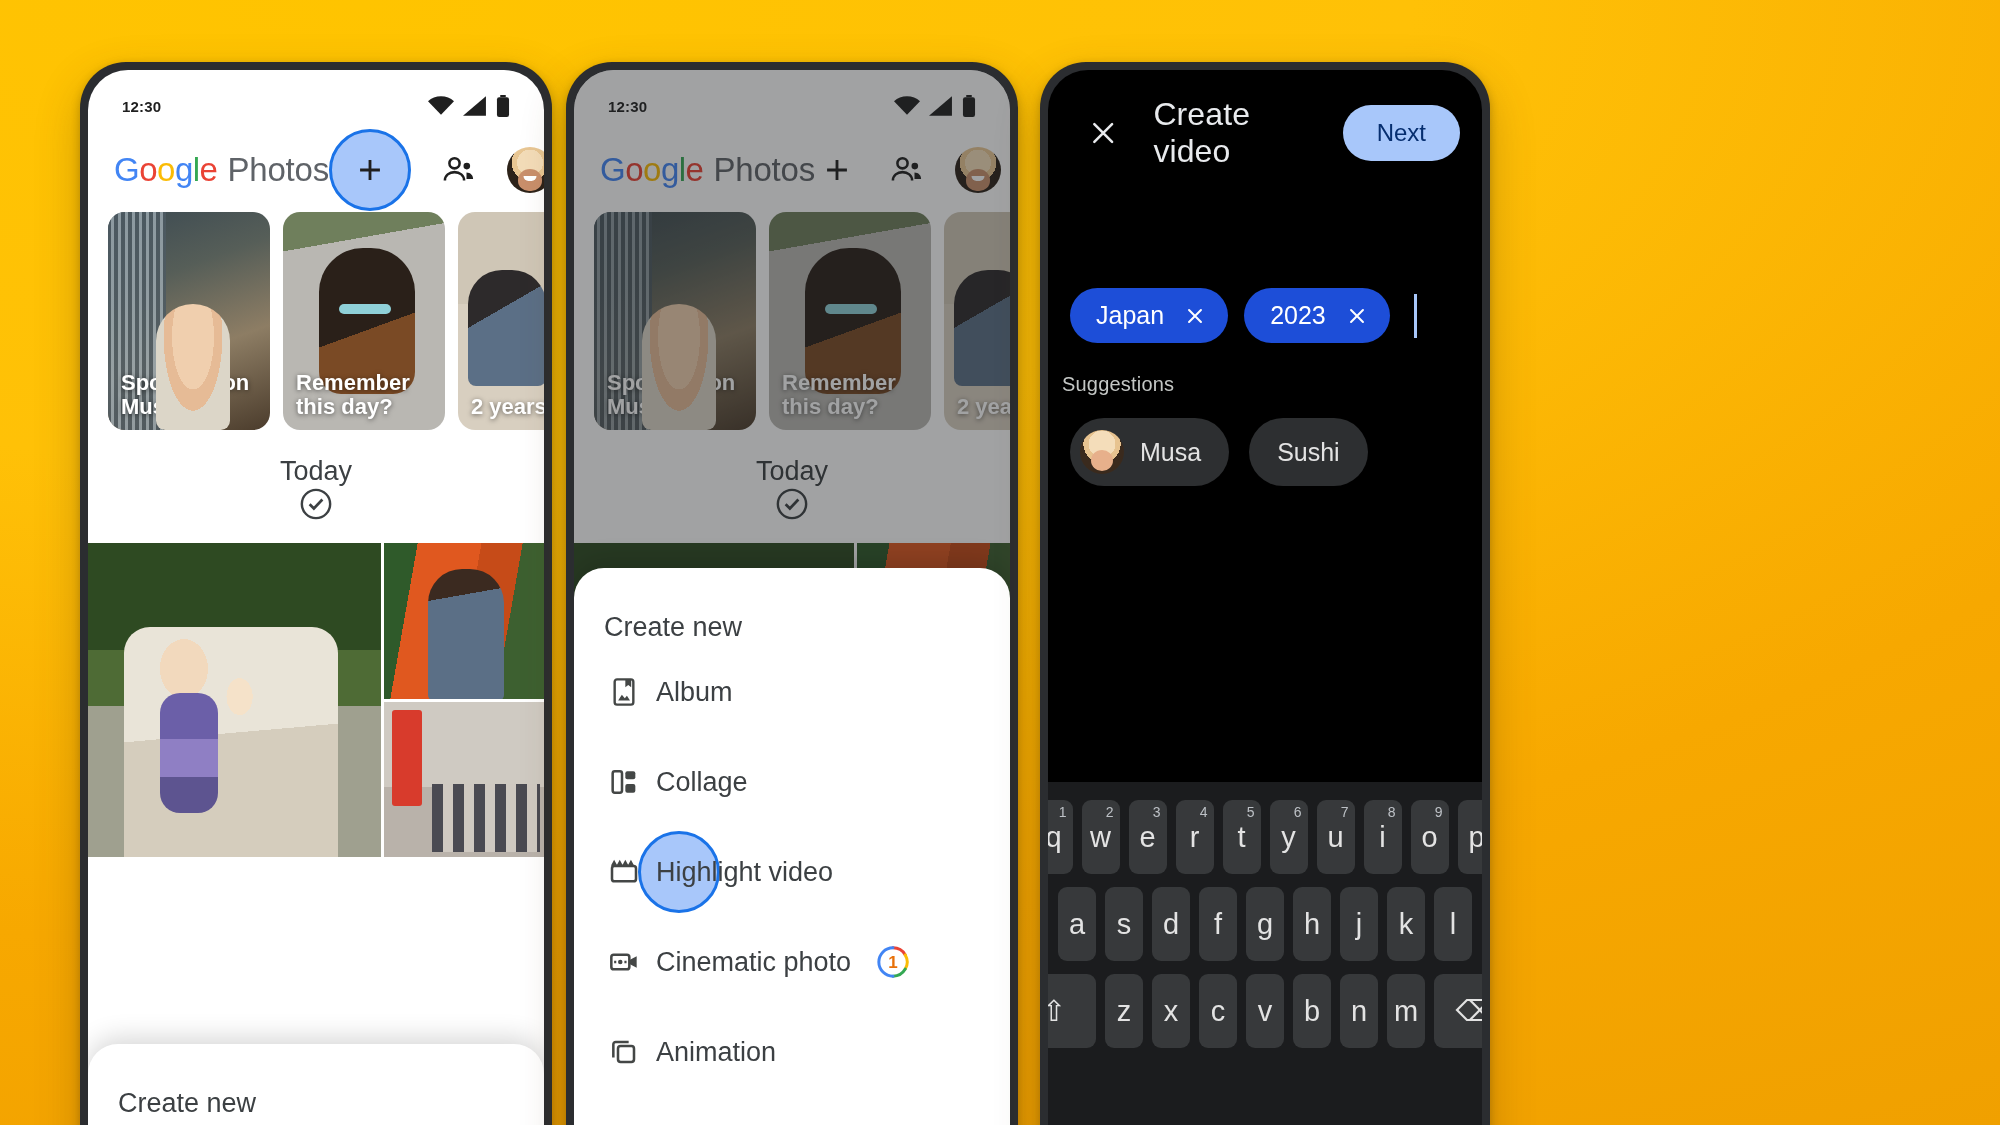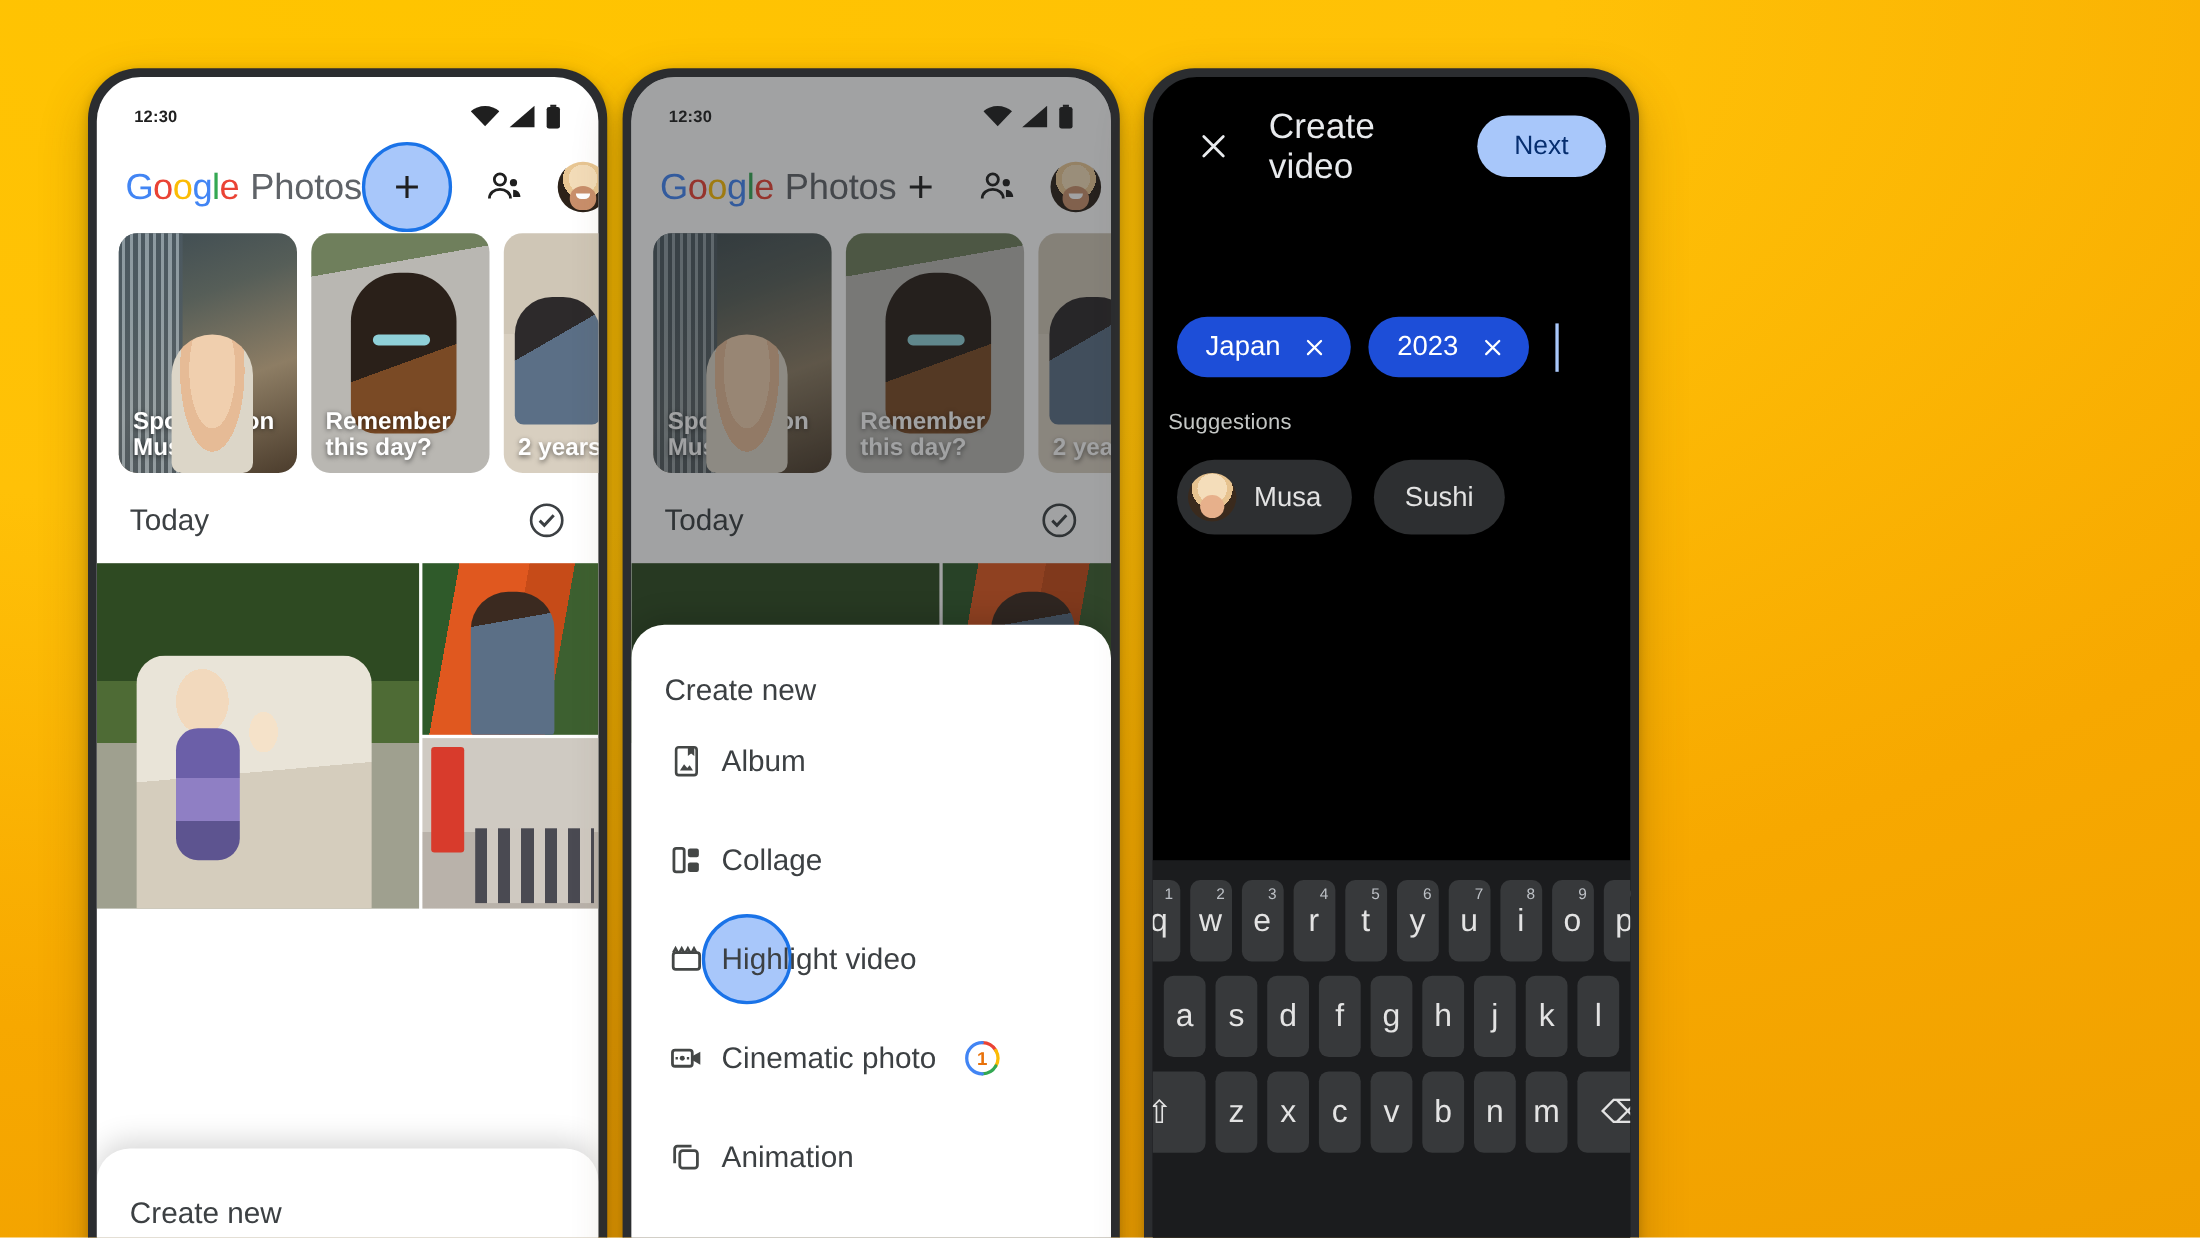--- a/index.html
+++ b/index.html
@@ -100,20 +100,21 @@
   .m2::after{content:"";position:absolute;left:56px;top:92px;width:52px;height:10px;border-radius:6px;background:#8fd0d8;}
   .m3{ background:linear-gradient(180deg,#cfc6b6 0 42%,#d8cfc0 42% 100%); }
   .m3::before{content:"";position:absolute;left:10px;top:58px;width:78px;height:116px;border-radius:34px 34px 8px 8px;
     background:linear-gradient(150deg,#2d2a2b 0 36%,#5b6f86 36% 100%);}
   .m3::after{content:"";position:absolute;left:96px;top:118px;width:22px;height:74px;border-radius:5px;background:#3a4a2c;}
 
   
   .today-row{
     display:flex; align-items:center; justify-content:space-between;
     padding:26px 30px 22px 30px;
+    flex-direction:column;
   }
   .today-label{ font-size:27px; color:#3c4043; font-weight:400; }
 
   
   .grid{ display:flex; gap:3px; padding:0; }
   .grid-left{ width:303px; height:314px; position:relative; overflow:hidden;
     background:linear-gradient(180deg,#2e4a22 0 34%,#4e6b35 34% 52%,#9fa08f 52% 100%); }
   .grid-left::before{content:"";position:absolute;left:36px;top:84px;width:214px;height:232px;
     background:radial-gradient(ellipse at 28% 18%,#f2d9bd 0 11%,transparent 11%),
                radial-gradient(ellipse at 54% 30%,#f5e2c9 0 8%,transparent 8%),

